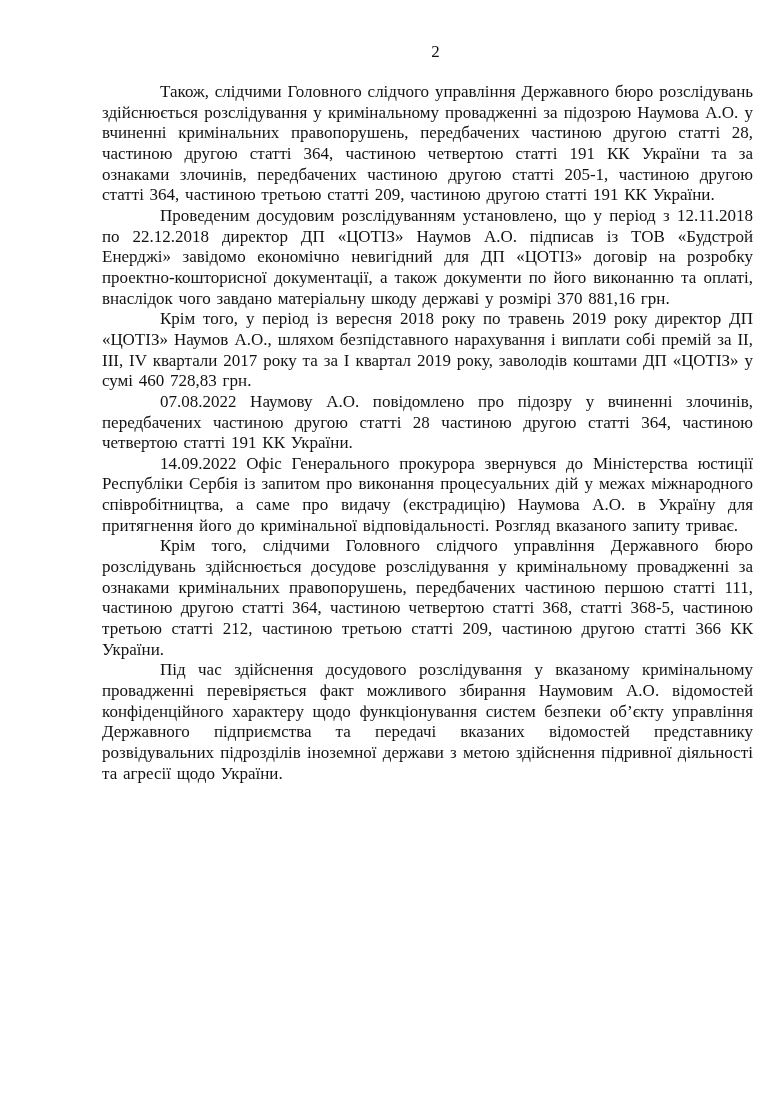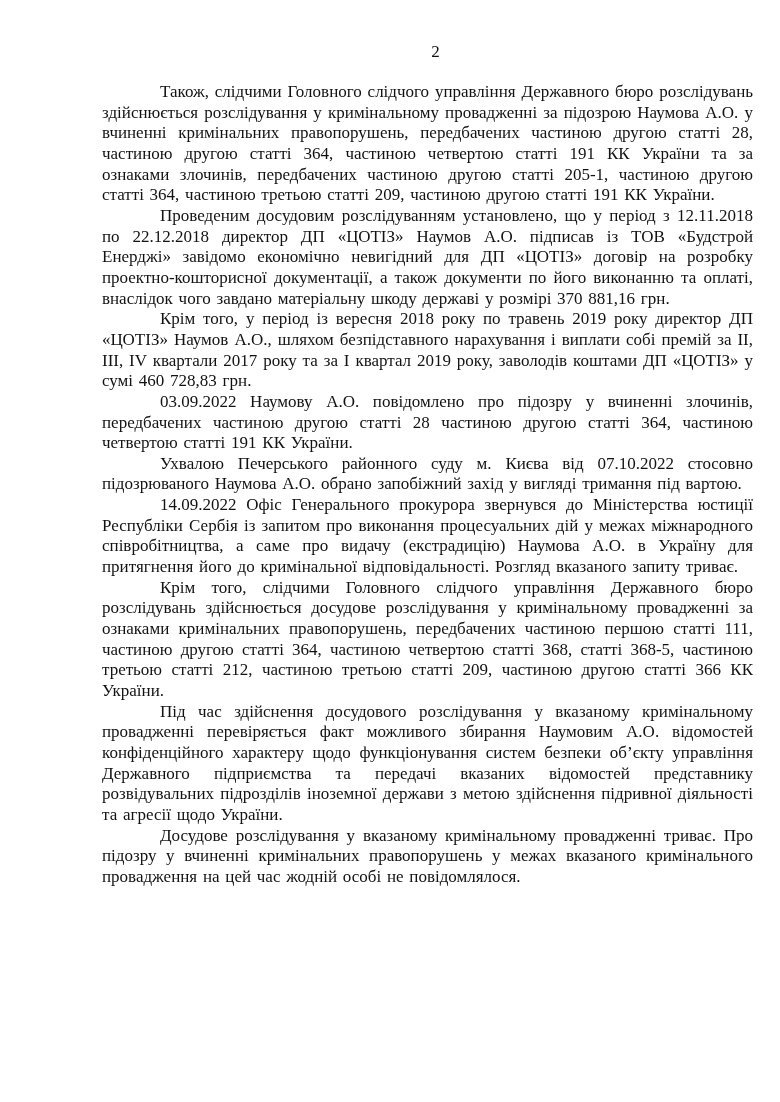--- a/index.html
+++ b/index.html
@@ -45,20 +45,18 @@
 </style>
 </head>
 <body>
 
 <div class="page">
   <div class="page-number">2</div>
   <div class="content" id="document-body">
       <p>Також, слідчими Головного слідчого управління Державного бюро розслідувань здійснюється розслідування у кримінальному провадженні за підозрою Наумова А.О. у вчиненні кримінальних правопорушень, передбачених частиною другою статті 28, частиною другою статті 364, частиною четвертою статті 191 КК України та за ознаками злочинів, передбачених частиною другою статті 205-1, частиною другою статті 364, частиною третьою статті 209, частиною другою статті 191 КК України.</p>
       <p>Проведеним досудовим розслідуванням установлено, що у період з 12.11.2018 по 22.12.2018 директор ДП «ЦОТІЗ» Наумов А.О. підписав із ТОВ «Будстрой Енерджі» завідомо економічно невигідний для ДП «ЦОТІЗ» договір на розробку проектно-кошторисної документації, а також документи по його виконанню та оплаті, внаслідок чого завдано матеріальну шкоду державі у розмірі 370 881,16 грн.</p>
       <p>Крім того, у період із вересня 2018 року по травень 2019 року директор ДП «ЦОТІЗ» Наумов А.О., шляхом безпідставного нарахування і виплати собі премій за II, III, IV квартали 2017 року та за I квартал 2019 року, заволодів коштами ДП «ЦОТІЗ» у сумі 460 728,83 грн.</p>
-      <p>03.09.2022 Наумову А.О. повідомлено про підозру у вчиненні злочинів, передбачених частиною другою статті 28 частиною другою статті 364, частиною четвертою статті 191 КК України.</p>
-      <p>Ухвалою Печерського районного суду м. Києва від 07.10.2022 стосовно підозрюваного Наумова А.О. обрано запобіжний захід у вигляді тримання під вартою.</p>
+      <p>07.08.2022 Наумову А.О. повідомлено про підозру у вчиненні злочинів, передбачених частиною другою статті 28 частиною другою статті 364, частиною четвертою статті 191 КК України.</p>
       <p>14.09.2022 Офіс Генерального прокурора звернувся до Міністерства юстиції Республіки Сербія із запитом про виконання процесуальних дій у межах міжнародного співробітництва, а саме про видачу (екстрадицію) Наумова А.О. в Україну для притягнення його до кримінальної відповідальності. Розгляд вказаного запиту триває.</p>
       <p>Крім того, слідчими Головного слідчого управління Державного бюро розслідувань здійснюється досудове розслідування у кримінальному провадженні за ознаками кримінальних правопорушень, передбачених частиною першою статті 111, частиною другою статті 364, частиною четвертою статті 368, статті 368-5, частиною третьою статті 212, частиною третьою статті 209, частиною другою статті 366 КК України.</p>
       <p>Під час здійснення досудового розслідування у вказаному кримінальному провадженні перевіряється факт можливого збирання Наумовим А.О. відомостей конфіденційного характеру щодо функціонування систем безпеки об’єкту управління Державного підприємства та передачі вказаних відомостей представнику розвідувальних підрозділів іноземної держави з метою здійснення підривної діяльності та агресії щодо України.</p>
-      <p>Досудове розслідування у вказаному кримінальному провадженні триває. Про підозру у вчиненні кримінальних правопорушень у межах вказаного кримінального провадження на цей час жодній особі не повідомлялося.</p>
     </div>
 </div>
 
 </body></html>

